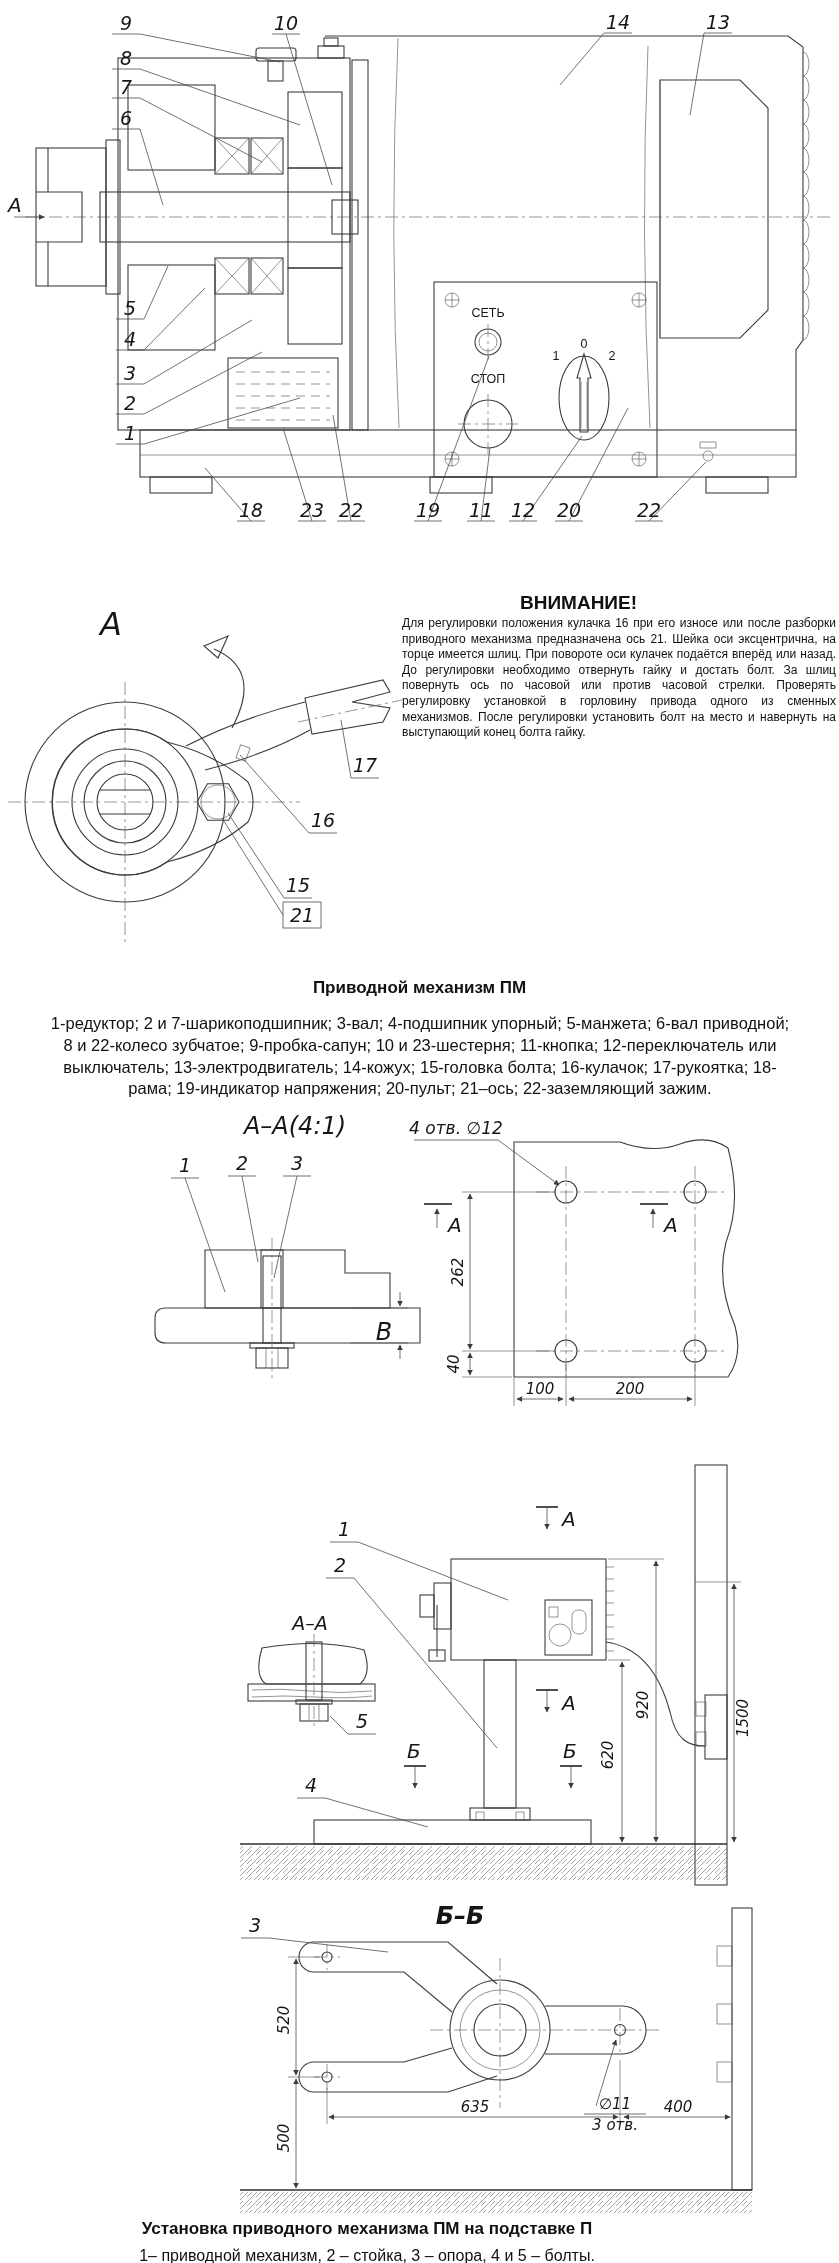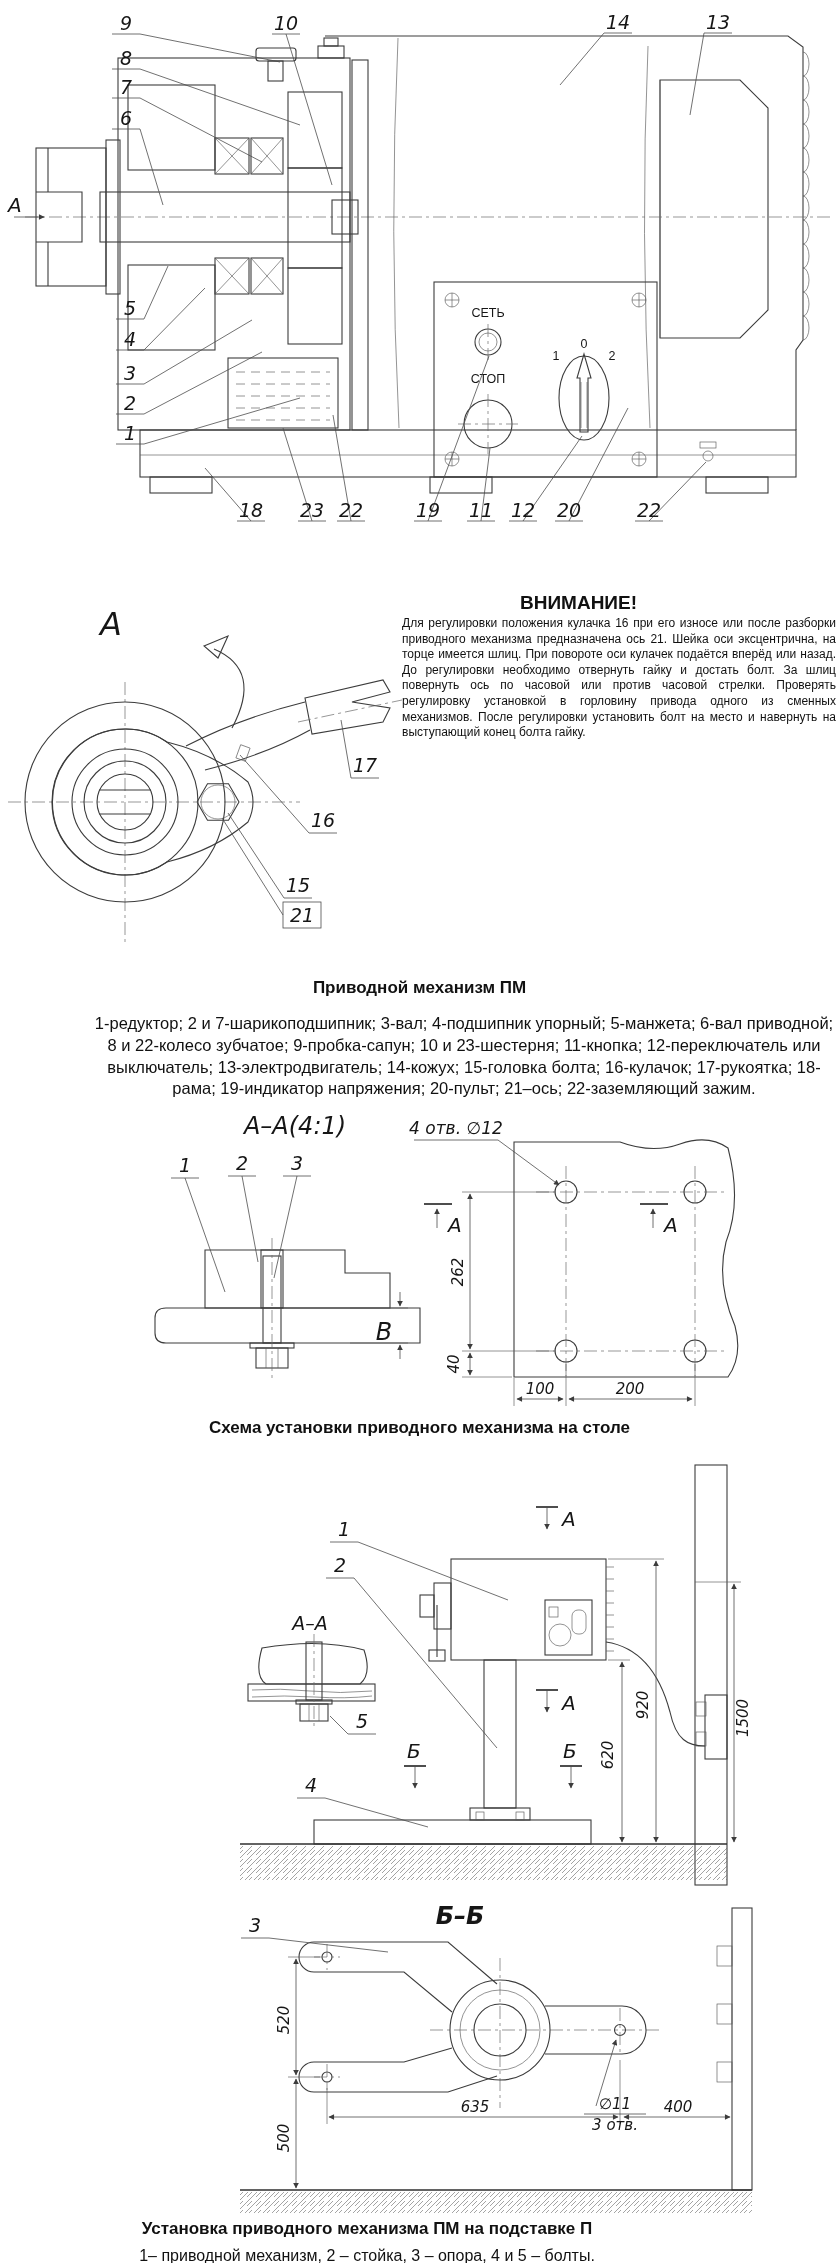--- a/index.html
+++ b/index.html
@@ -17,21 +17,21 @@
   .vlet{font:italic 20px "DejaVu Sans",sans-serif;}
   .stroked{stroke:#3c3c3c;stroke-width:1.1;fill:none;}
   .thin{stroke:#5a5a5a;stroke-width:0.65;fill:none;}
   .cl{stroke:#6a6a6a;stroke-width:0.7;fill:none;stroke-dasharray:13 4 3 4;}
   .led{stroke:#4c4c4c;stroke-width:0.8;fill:none;}
   .thick{stroke:#2f2f2f;stroke-width:1.7;fill:none;}
   #attention{position:absolute;left:402px;top:592px;width:434px;}
   #attention h3{margin:0 0 2px 118px;font-size:19px;font-weight:bold;}
   #attention p{margin:0;font-size:12px;line-height:1.30;text-align:justify;}
   .capt{position:absolute;left:0;width:839px;text-align:center;font-weight:bold;font-size:17px;}
-  #parts{position:absolute;left:48px;top:1013px;width:744px;text-align:center;font-size:16.5px;line-height:1.32;margin-left:44px;}
+  #parts{position:absolute;left:48px;top:1013px;width:744px;text-align:center;font-size:16.5px;line-height:1.32;}
   #footer{position:absolute;left:0;top:2219px;width:734px;text-align:center;}
   #footer .f1{font-weight:bold;font-size:17px;}
   #footer .f2{font-size:16px;margin-top:8px;}
 </style>
 </head>
 <body>
 
 <div id="page">
 
 <svg width="0" height="0" style="position:absolute" aria-hidden="true">
@@ -265,21 +265,20 @@
       <path class="thick" d="M424,94 H452"></path>
           <path class="led" d="M437,118 V99" marker-end="url(#arr)"></path>
       <text class="vlet" x="448" y="122">А</text>
       <path class="thick" d="M640,94 H668"></path>
           <path class="led" d="M653,118 V99" marker-end="url(#arr)"></path>
       <text class="vlet" x="664" y="122">А</text>
     </g>
   </g>
 </svg>
 
-<div class="capt" style="top:1418px">Схема установки приводного механизма на столе</div>
 
 <svg width="839" height="450" style="top:1450">
   <g>
     <rect x="695" y="15" width="32" height="420" fill="url(#ground)" class="stroked"></rect>
     <rect x="705" y="245" width="22" height="64" fill="#fff" class="stroked"></rect>
     <rect class="thin" x="696" y="252" width="10" height="14" fill="#fff"></rect>
     <rect class="thin" x="696" y="282" width="10" height="14" fill="#fff"></rect>
   </g>
   <path class="stroked" d="M606,192 C646,198 662,232 670,262 C676,290 688,296 705,296"></path>
   <g>

